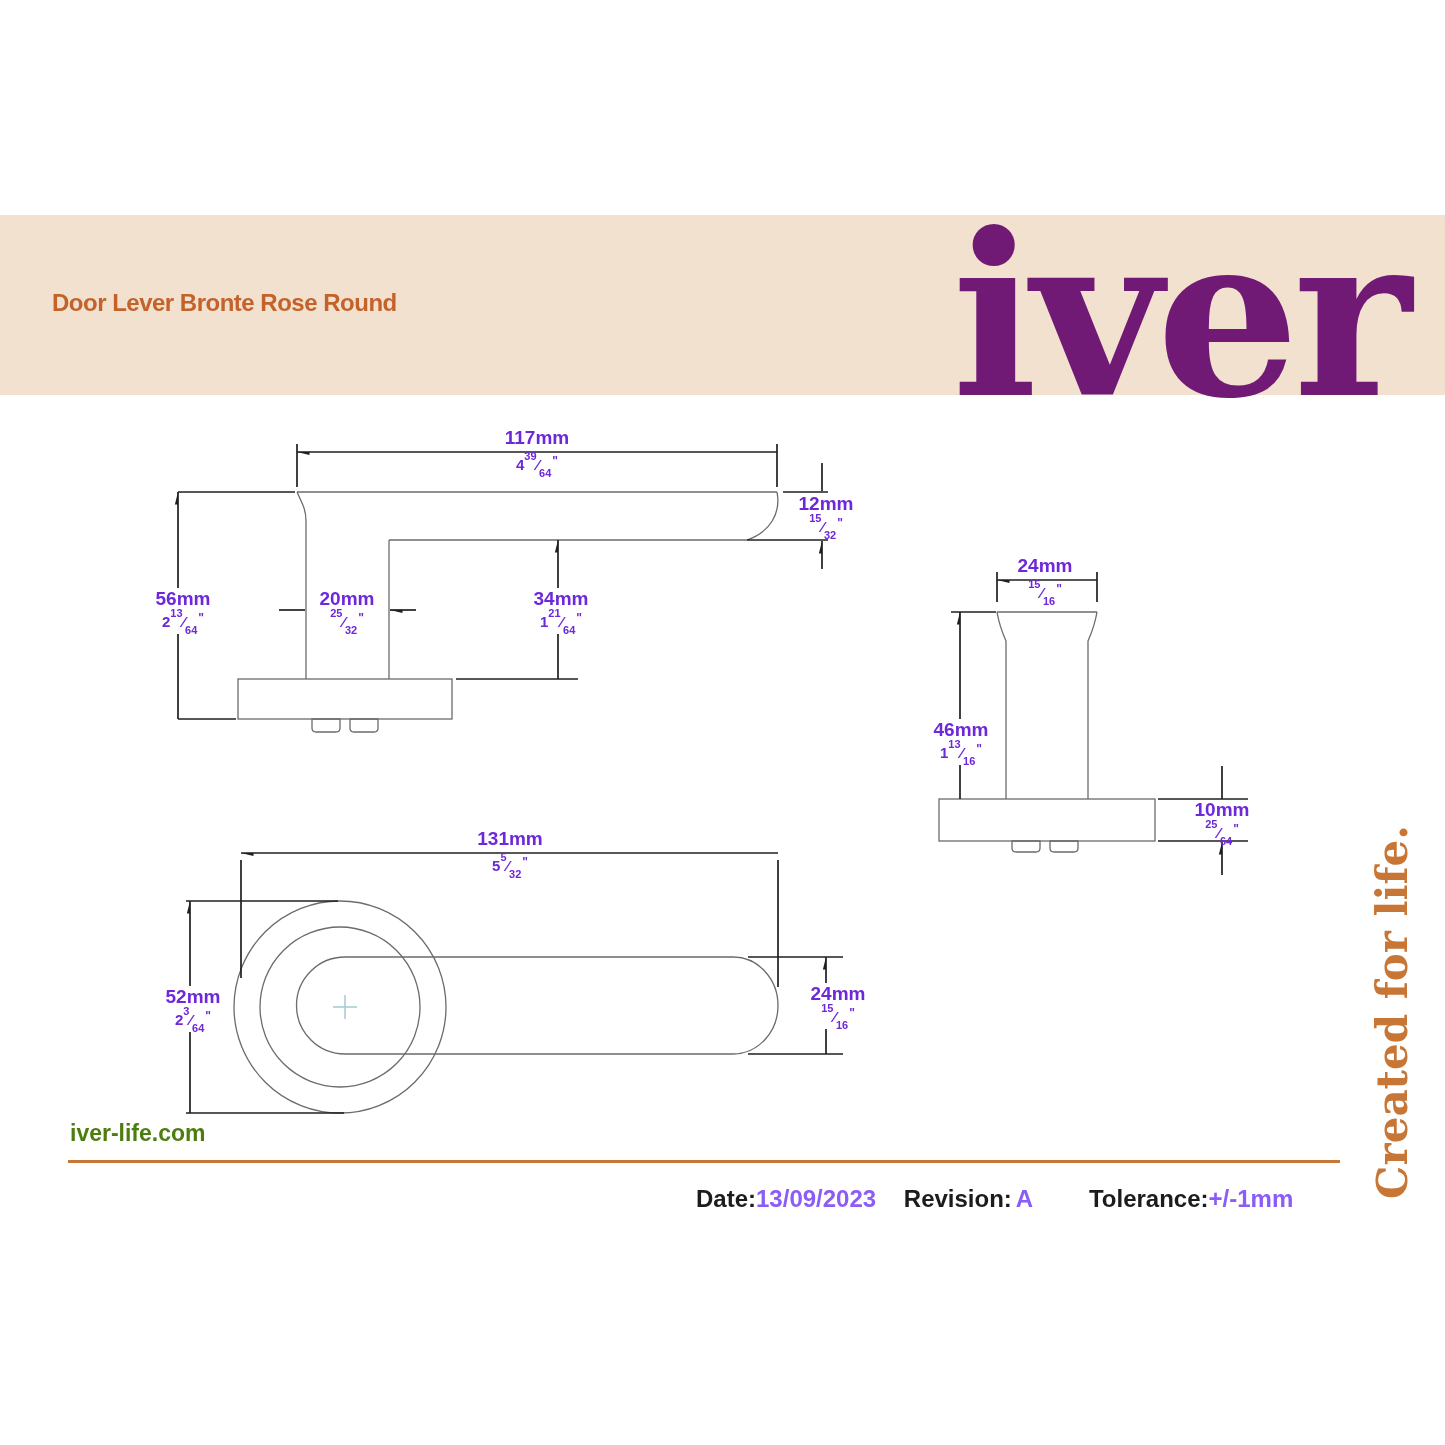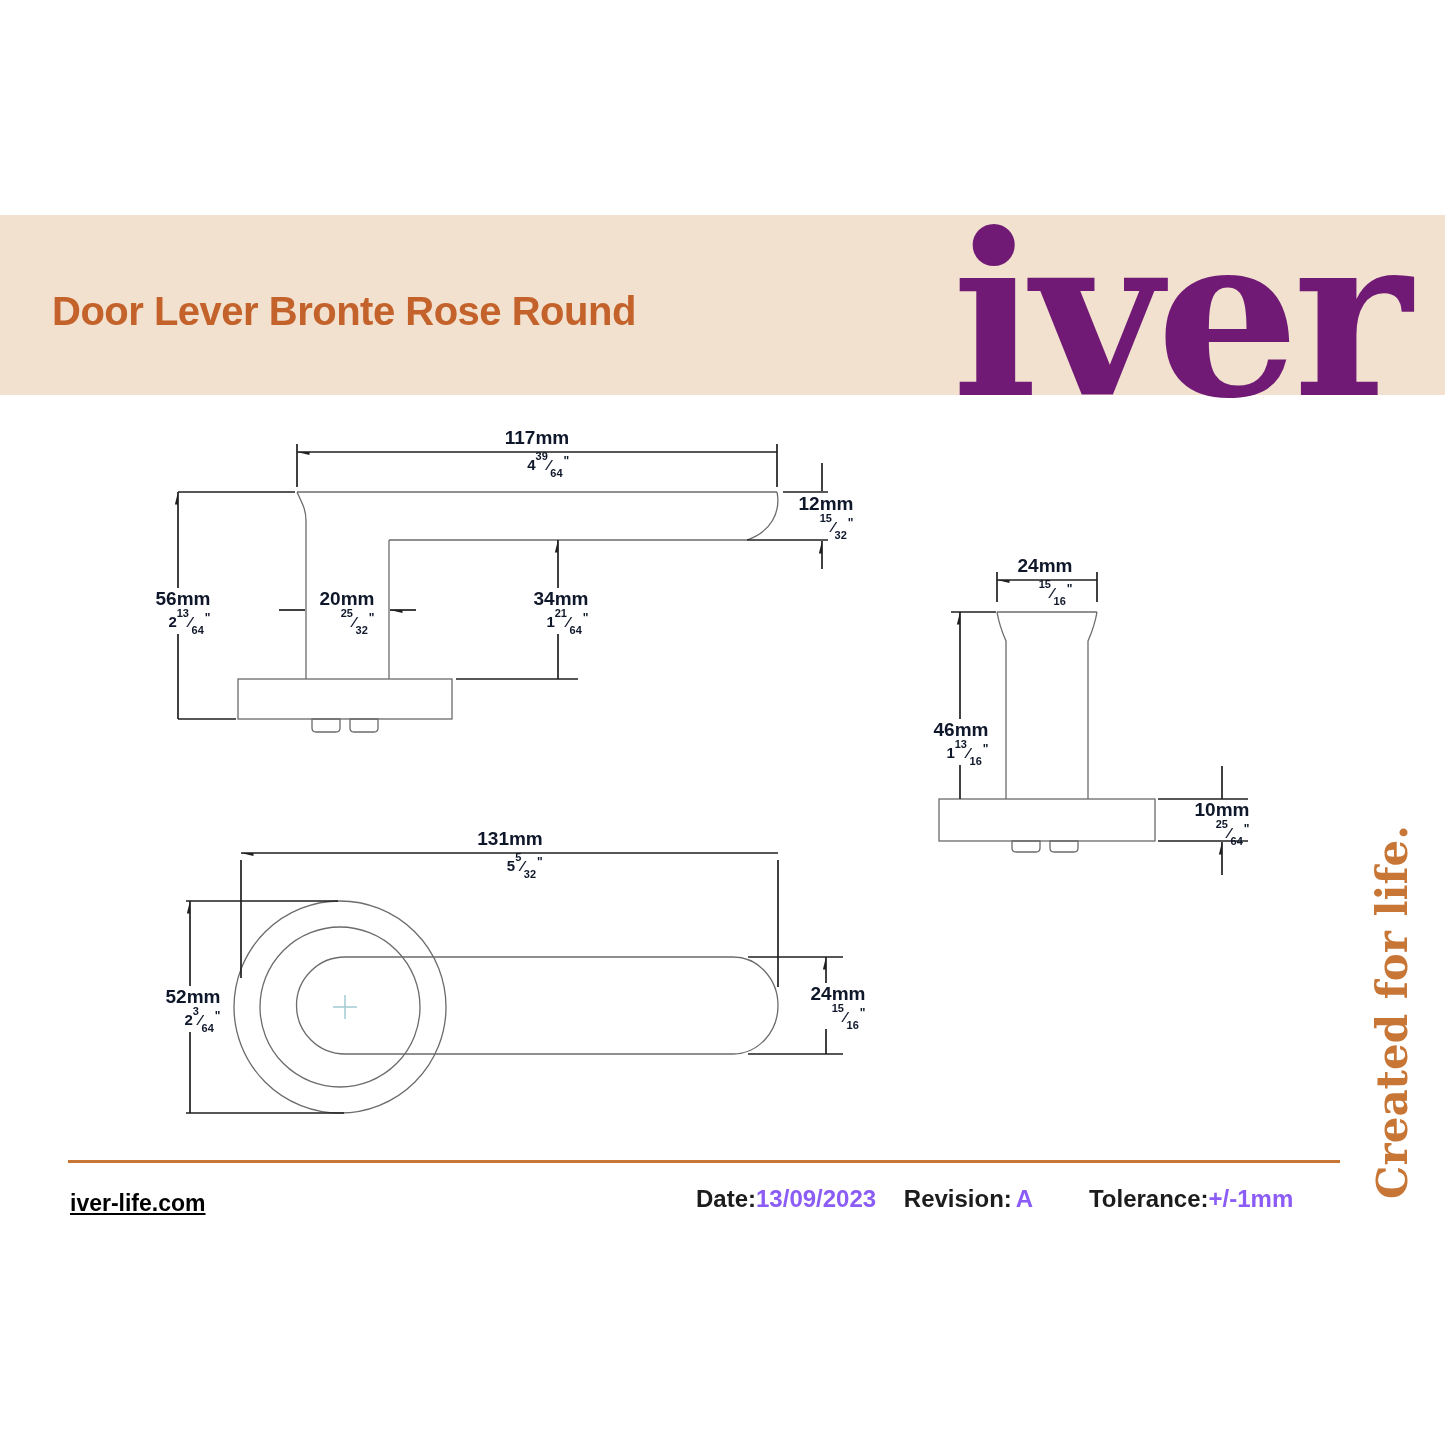--- a/index.html
+++ b/index.html
@@ -1,41 +1,41 @@
 <!DOCTYPE html>
 <html><head>
 <meta charset="utf-8">
 <style>
   html,body{margin:0;padding:0;background:#ffffff;width:1445px;height:1445px;
     font-family:"Liberation Sans", sans-serif;position:relative;overflow:hidden;}
   .abs{position:absolute;}
   
   .band{left:0;top:215px;width:1445px;height:180px;background:#f2e1ce;}
-  .title{left:52px;top:289px;font-size:40px;font-weight:bold;letter-spacing:-0.5px;color:#c3622a;}
+  .title{left:52px;top:289px;font-size:24px;font-weight:bold;letter-spacing:-0.5px;color:#c3622a;}
   .logo{left:952px;top:204px;font-family:"DejaVu Serif", serif;font-weight:bold;
     font-size:225px;line-height:1;color:#701a75;letter-spacing:-6px;}
   
   .tagline{left:1392px;top:1012px;transform:translate(-50%,-50%) rotate(-90deg);
     font-family:"DejaVu Serif", serif;font-weight:bold;font-size:42px;color:#c87636;white-space:nowrap;}
   
   .draw{left:0;top:0;}
   
   .dim{position:absolute;transform:translate(-50%,-50%);display:flex;flex-direction:column;
-    align-items:flex-end;text-align:center;gap:4px;color:#0f172a;z-index:3;}
+    align-items:center;text-align:center;gap:4px;color:#6d28d9;z-index:3;}
   .dim.gapped{gap:8px;}
   .dim.bgw{background:#ffffff;padding:1px 4px;}
   .dim .mm{font-size:19px;font-weight:bold;line-height:1.0;white-space:nowrap;}
   .dim .in{font-size:15px;font-weight:bold;line-height:1.0;white-space:nowrap;}
   .dim .in sup{font-size:11px;position:relative;top:-4px;}
   .dim .in sub{font-size:11px;position:relative;top:3px;}
   .dim .in .fs{font-size:15px;}
   .dim .in .q{font-size:12px;position:relative;top:-5px;margin-left:1px;}
   
   .footline{left:68px;top:1160px;width:1272px;height:3px;background:#c87636;}
-  .website{left:70px;top:1190px;font-size:23px;font-weight:bold;color:#000000;text-decoration:underline;}
+  .website{left:70px;top:1120px;font-size:23px;font-weight:bold;color:#4d7c0f;}
   .footmeta{left:696px;top:1185px;font-size:24px;font-weight:bold;color:#1c1c1c;white-space:nowrap;}
   .footmeta .v{color:#8b5cf6;}
   .footmeta .sp1{margin-left:21px;}
   .footmeta .sp2{margin-left:50px;}
   .footmeta .spv{margin-left:4px;}
 </style>
 </head>
 <body>
 
 <div class="abs band"></div>

